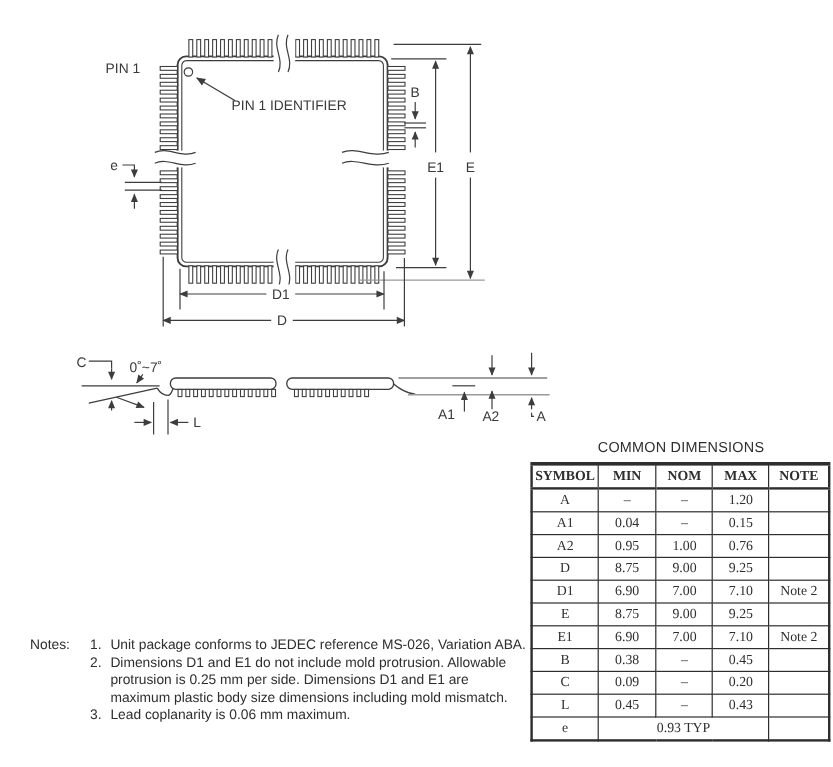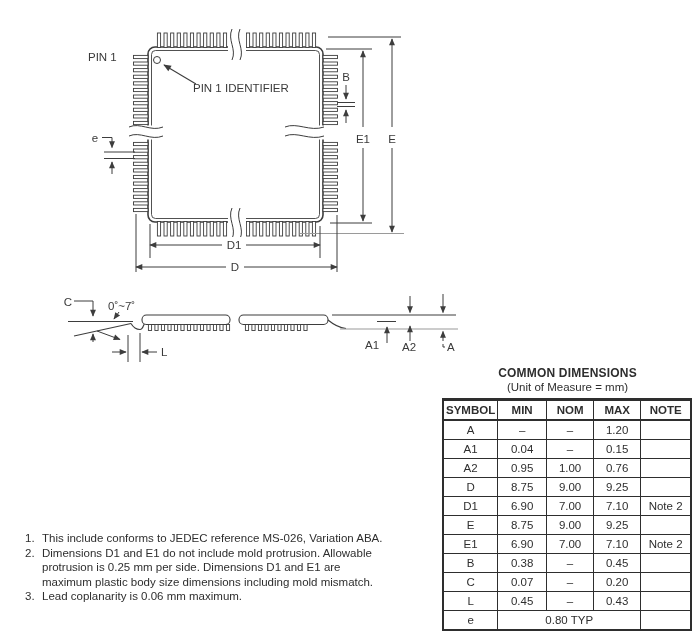--- a/index.html
+++ b/index.html
@@ -5,26 +5,26 @@
   html,body{margin:0;padding:0;}
   body{
     width:694px;height:639px;background:#ffffff;position:relative;
     font-family:"Liberation Sans",sans-serif;color:#2e2e2e;overflow:hidden;
   }
   svg text{font-family:"Liberation Sans",sans-serif;fill:#3a3a3a;font-size:11.5px;}
   .drawing{position:absolute;left:0;top:0;}
 
   
   .dims{position:absolute;left:442px;top:366px;width:251px;}
-  .dims-title{font-weight:bold;font-size:12px;text-align:center;letter-spacing:.2px;}
+  .dims-title{font-weight:normal;font-size:12px;text-align:center;letter-spacing:.2px;}
   .dims-sub{font-size:11.5px;text-align:center;margin-top:1px;}
   table.dimtab{
     border-collapse:collapse;margin-top:5px;width:250px;
     font-size:11.5px;color:#2e2e2e;
-    border:2px solid #2e2e2e;border-top-width:3px;
+    border:2px solid #2e2e2e;border-top-width:3px;font-family:Liberation Serif, serif;
   }
   table.dimtab th,table.dimtab td{
     border:1px solid #2e2e2e;text-align:center;height:18px;padding:0 2px;
   }
   table.dimtab th{font-weight:bold;border-bottom:2px solid #2e2e2e;}
 
   
   .notes{position:absolute;left:25px;top:531px;display:flex;font-size:11.5px;line-height:14.5px;}
   .notes-label{width:50px;flex:0 0 50px;}
   .notes-items{width:368px;}
@@ -282,21 +282,20 @@
       <line x1="443" y1="294" x2="443" y2="312.5" marker-end="url(#ah)"></line>
       <line x1="443" y1="341" x2="443" y2="331.5" marker-end="url(#ah)"></line>
       <path d="M443,344 V347 H445"></path>
       <text x="447" y="351" stroke="none">A</text>
     </g>
   </g>
 </svg>
 
 <div class="dims">
   <div class="dims-title">COMMON DIMENSIONS</div>
-  <div class="dims-sub">(Unit of Measure = mm)</div>
   <table class="dimtab">
     <colgroup>
       <col style="width:53px">
         <col style="width:50px">
         <col style="width:48px">
       <col style="width:48px">
         <col style="width:51px">
     </colgroup>
     <thead>
       <tr>
@@ -359,46 +358,47 @@
       </tr>
       <tr>
         <td>B</td>
           <td>0.38</td>
           <td>–</td>
           <td>0.45</td>
           <td></td>
       </tr>
       <tr>
         <td>C</td>
-          <td>0.07</td>
+          <td>0.09</td>
           <td>–</td>
           <td>0.20</td>
           <td></td>
       </tr>
       <tr>
         <td>L</td>
           <td>0.45</td>
           <td>–</td>
           <td>0.43</td>
           <td></td>
       </tr>
       <tr>
         <td>e</td>
-        <td colspan="3">0.80 TYP</td>
+        <td colspan="3">0.93 TYP</td>
         <td></td>
       </tr>
     </tbody>
   </table>
 </div>
 
 <div class="notes">
+  <div class="notes-label">Notes:</div>
   <div class="notes-items">
     <div class="note-item">
       <span>1.</span>
-      <span>This include conforms to JEDEC reference MS-026, Variation ABA.</span>
+      <span>Unit package conforms to JEDEC reference MS-026, Variation ABA.</span>
     </div>
     <div class="note-item">
       <span>2.</span>
       <span>Dimensions D1 and E1 do not include mold protrusion.  Allowable protrusion is 0.25 mm per side. Dimensions D1 and E1 are maximum plastic body size dimensions including mold mismatch.</span>
     </div>
     <div class="note-item">
       <span>3.</span>
       <span>Lead coplanarity is 0.06 mm maximum.</span>
     </div>
   </div>

